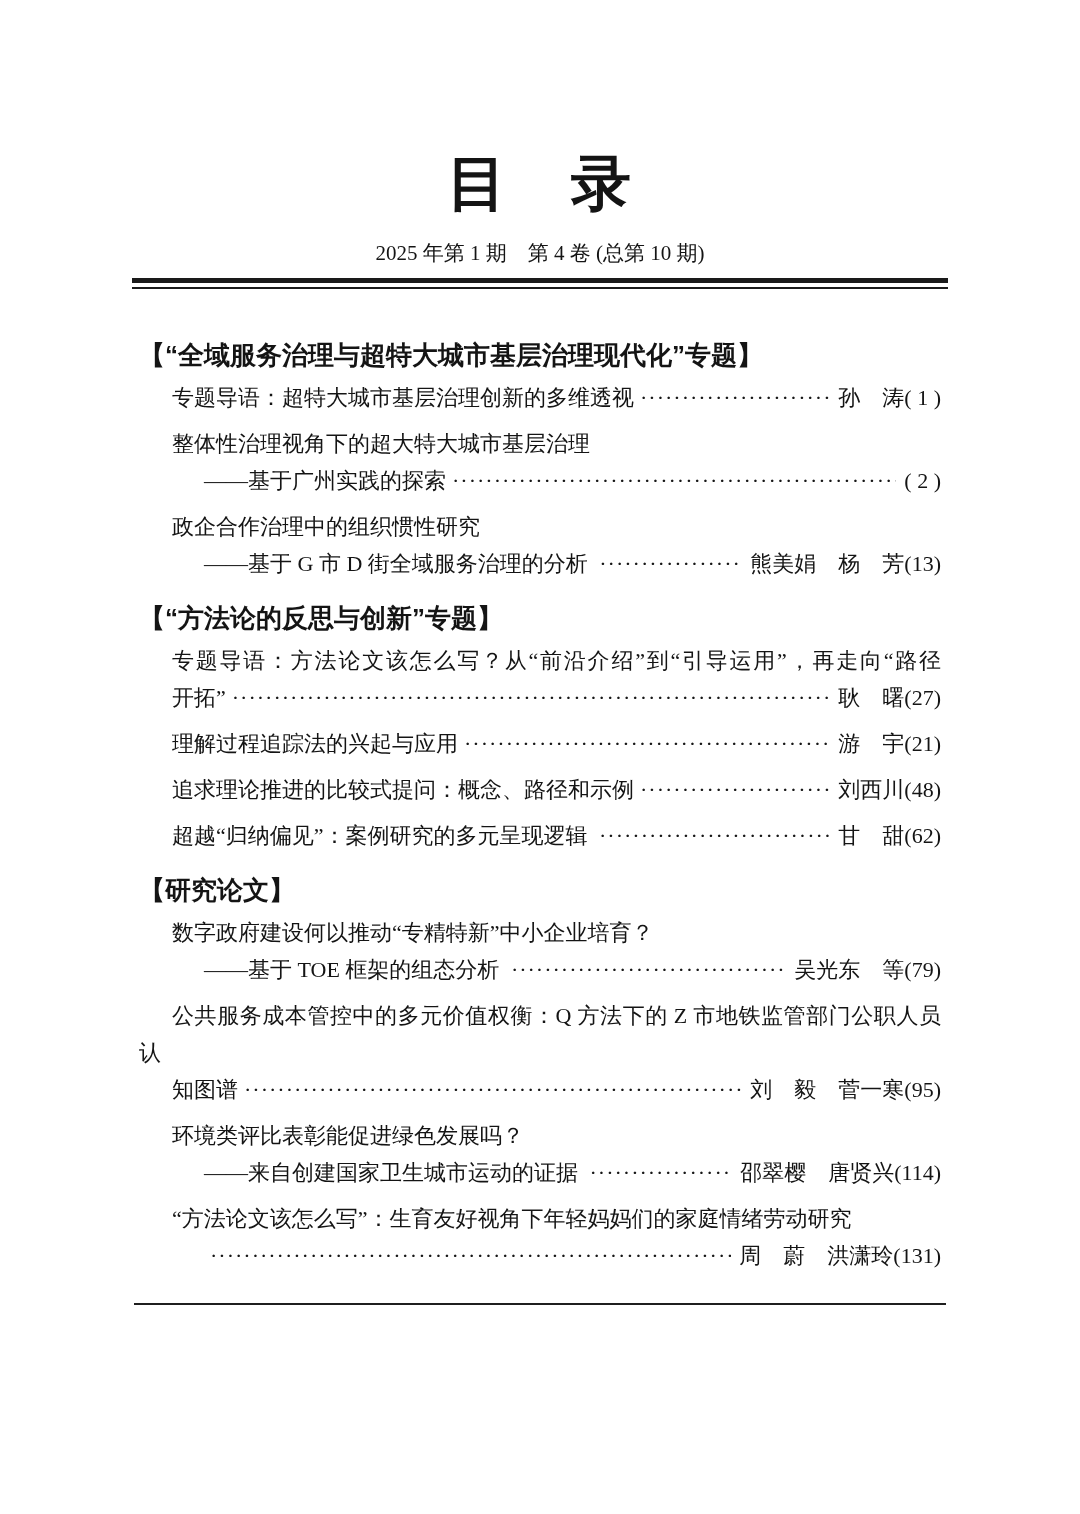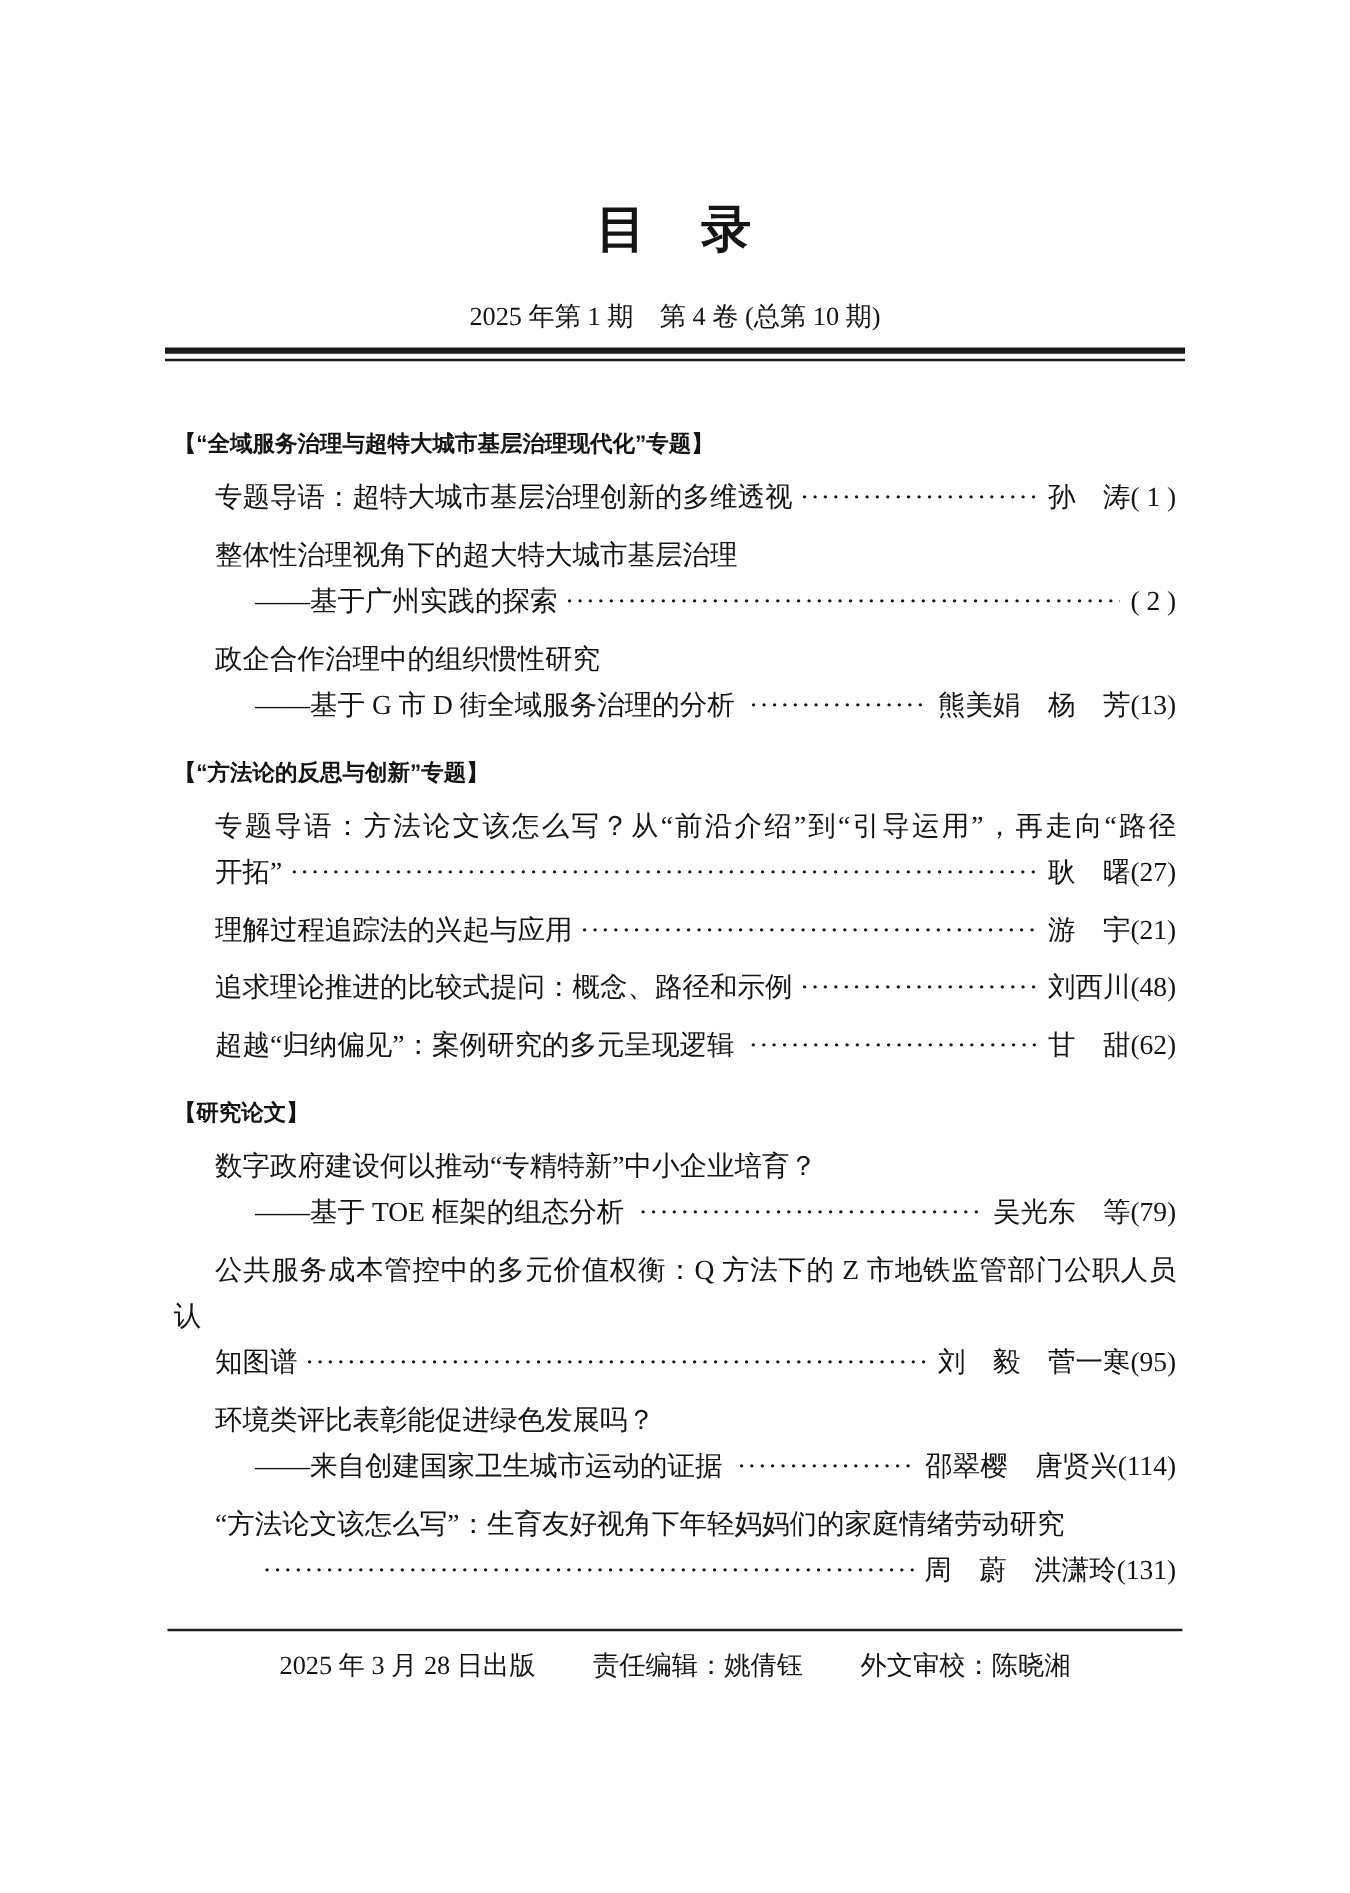--- a/index.html
+++ b/index.html
@@ -10,21 +10,21 @@
     overflow: hidden;
     font-family: "Liberation Serif", "DejaVu Serif", serif;
     color: #141414;
   }
   .page {
     position: relative;
     width: 1080px; height: 1514px;
   }
   .masthead { padding-top: 150px; text-align: center; }
   .doc-title {
-    font-size: 40px;
+    font-size: 60px;
     line-height: 68px;
     font-weight: 900;
     letter-spacing: 2px;
   }
   .issue-line {
     margin-top: 22px;
     font-size: 21px;
     line-height: 26px;
   }
   .double-rule {
@@ -34,21 +34,21 @@
     border-top: 5px solid #1a1a1a;
     border-bottom: 2px solid #1a1a1a;
   }
   .content {
     width: 802px;
     margin: 46px auto 0 auto;
   }
   .sec-h {
     font-family: "Liberation Sans", "DejaVu Sans", sans-serif;
     font-weight: 700;
-    font-size: 18px;
+    font-size: 26px;
     line-height: 40px;
     margin: 16px 0 4px 0;
   }
   .sec-h.first { margin-top: 0; }
   .entry { margin-bottom: 9px; }
   .line {
     font-size: 22px;
     line-height: 37px;
     display: flex;
     align-items: baseline;
@@ -142,20 +142,15 @@
         <div class="line indent"><span class="t">——来自创建国家卫生城市运动的证据 </span><span class="dots">············································································································································</span><span class="authors">邵翠樱　唐贤兴</span><span class="page-no">(114)</span></div>
       </div>
       <div class="entry">
         <div class="line plain"><span class="t">“方法论文该怎么写”：生育友好视角下年轻妈妈们的家庭情绪劳动研究</span></div>
         <div class="line indent"><span class="t"></span><span class="dots">············································································································································</span><span class="authors">周　蔚　洪潇玲</span><span class="page-no">(131)</span></div>
       </div>
     </div>
 
   <div class="footer">
     <div class="footer-rule"></div>
-    <div class="footer-row">
-      <span>2025 年 3 月 28 日出版</span>
-      <span>责任编辑：姚倩钰</span>
-      <span>外文审校：陈晓湘</span>
-    </div>
   </div>
 
 </div>
 
 </body></html>

